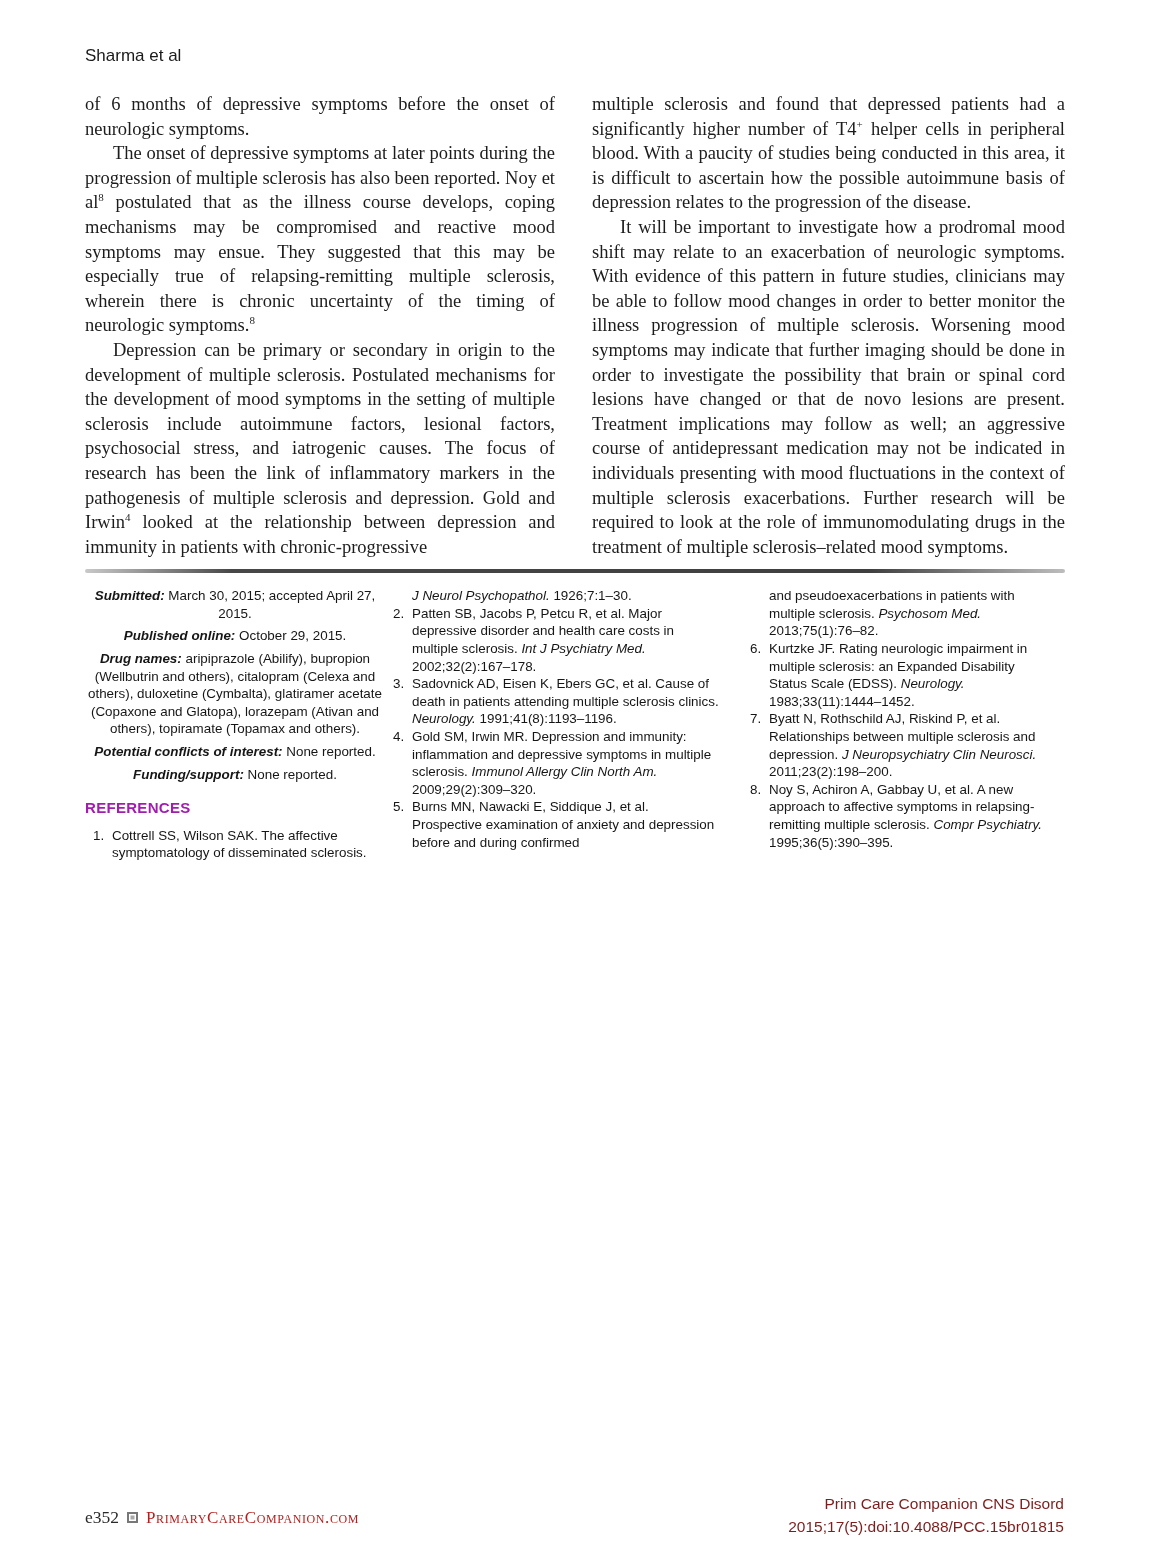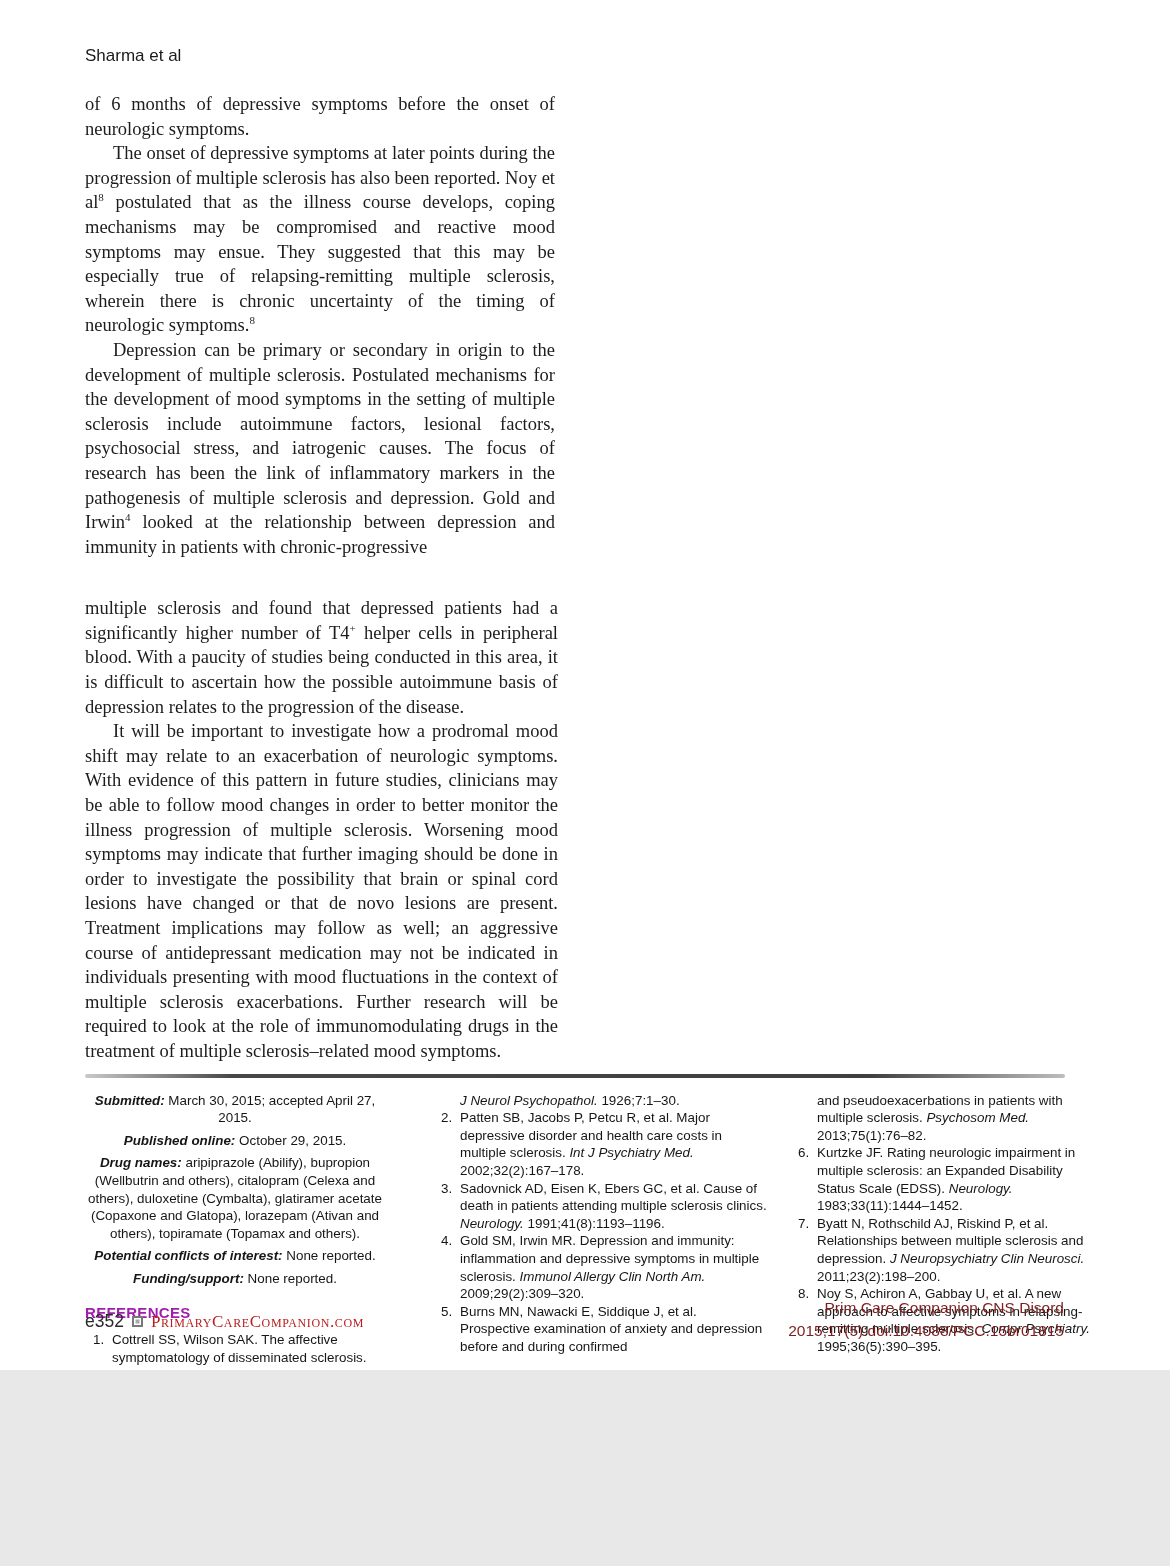--- a/index.html
+++ b/index.html
@@ -1,40 +1,39 @@
 <!DOCTYPE html>
 <html><head>
 <meta charset="utf-8">
 <style>
   html, body { margin: 0; padding: 0; background: #e8e8e8; }
   .page {
     position: relative;
     width: 1170px;
-    height: 1370px;
+    height: 1566px;
     margin: 0 auto;
     background: #ffffff;
     box-sizing: border-box;
     padding: 46px 80px 0 85px;
     color: #1c1c1c;
     overflow: hidden;
   }
   
   .running-head {
     font-family: "Liberation Sans", sans-serif;
     font-size: 17px;
     color: #1a1a1a;
     margin-bottom: 26px;
   }
   
   .article {
     display: flex;
     width: 980px;
     gap: 37px;
     min-height: 464px;
-    flex-direction: column;
   }
   .article .col { width: 470px; }
   .article .col.right { width: 473px; }
   .article p {
     margin: 0;
     font-family: "Liberation Serif", serif;
     font-size: 18.5px;
     line-height: 24.6px;
     text-align: justify;
     color: #1c1c1c;
@@ -56,21 +55,21 @@
   
   .footnotes {
     display: flex;
     margin-top: 14px;
     font-family: "Liberation Sans", sans-serif;
     font-size: 13.4px;
     line-height: 17.6px;
     color: #161616;
   }
   .fcol1 { width: 300px; }
-  .fcol2 { width: 335px; margin-left: 48px; }
+  .fcol2 { width: 335px; }
   .fcol3 { width: 300px; margin-left: 22px; }
   .footnotes p.note { margin: 0 0 5px 0; text-align: center; }
   .footnotes .bi { font-weight: 700; font-style: italic; }
   .references-heading {
     font-family: "Liberation Sans", sans-serif;
     font-size: 15px;
     font-weight: 700;
     letter-spacing: 0.3px;
     color: #a21caf;
     margin: 16px 0 10px 0;
@@ -93,21 +92,21 @@
     justify-content: space-between;
     align-items: flex-end;
   }
   .footer-left {
     display: flex;
     align-items: center;
     gap: 8px;
     padding-bottom: 10px;
   }
   .page-number {
-    font-family: Liberation Sans, sans-serif;
+    font-family: Liberation Serif, serif;
     font-size: 17.5px;
     color: #2a2a2a;
   }
   .page-marker-icon {
     width: 7px;
     height: 7px;
     border: 2px solid #787878;
     background: #a9a9a9;
     box-shadow: inset 0 0 0 1.5px #ffffff;
     display: inline-block;

